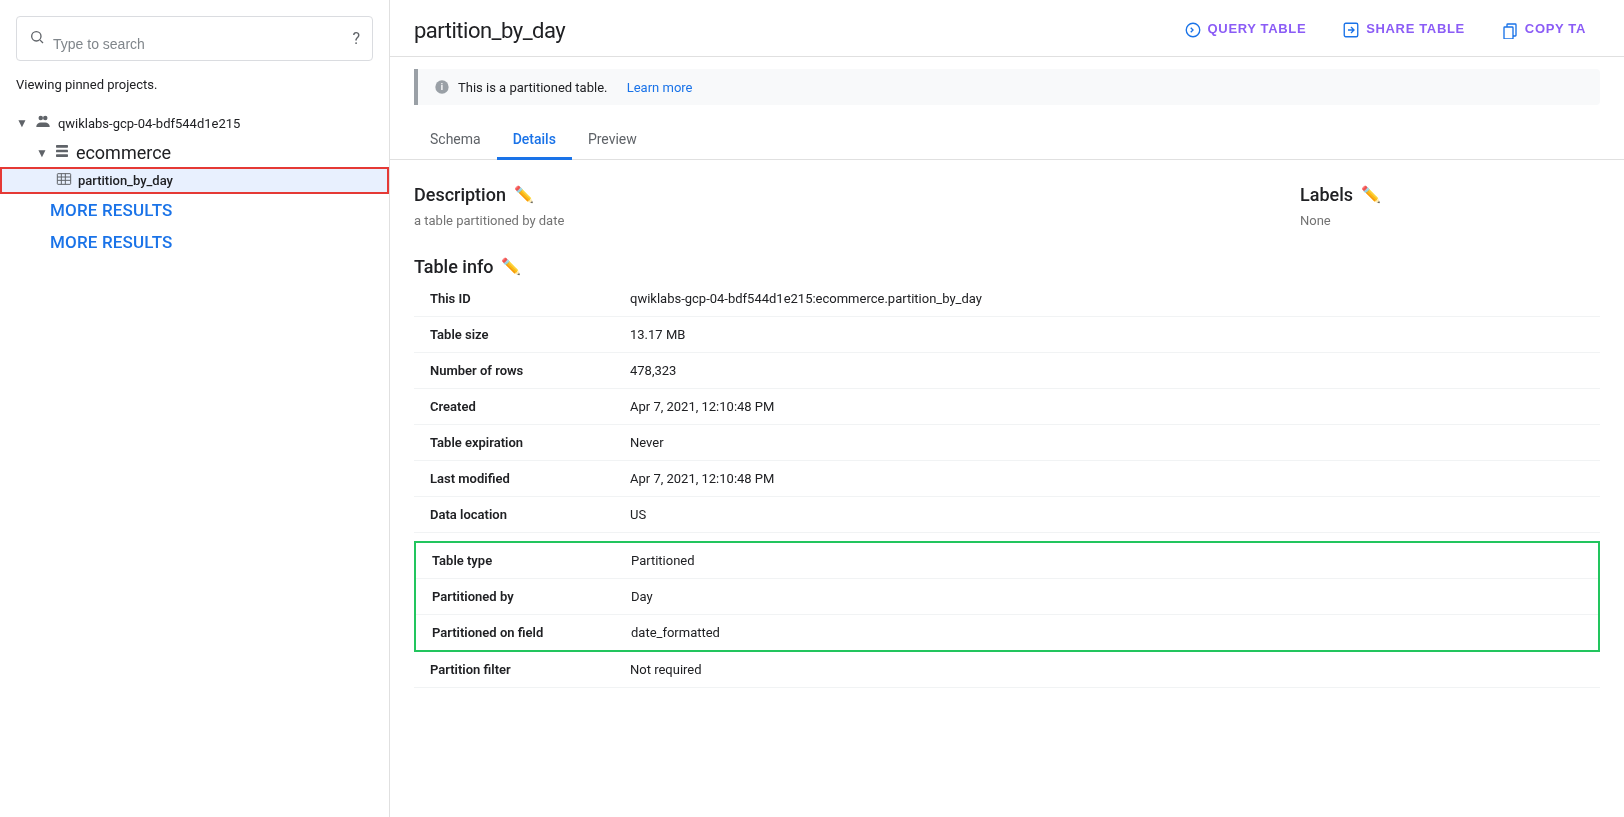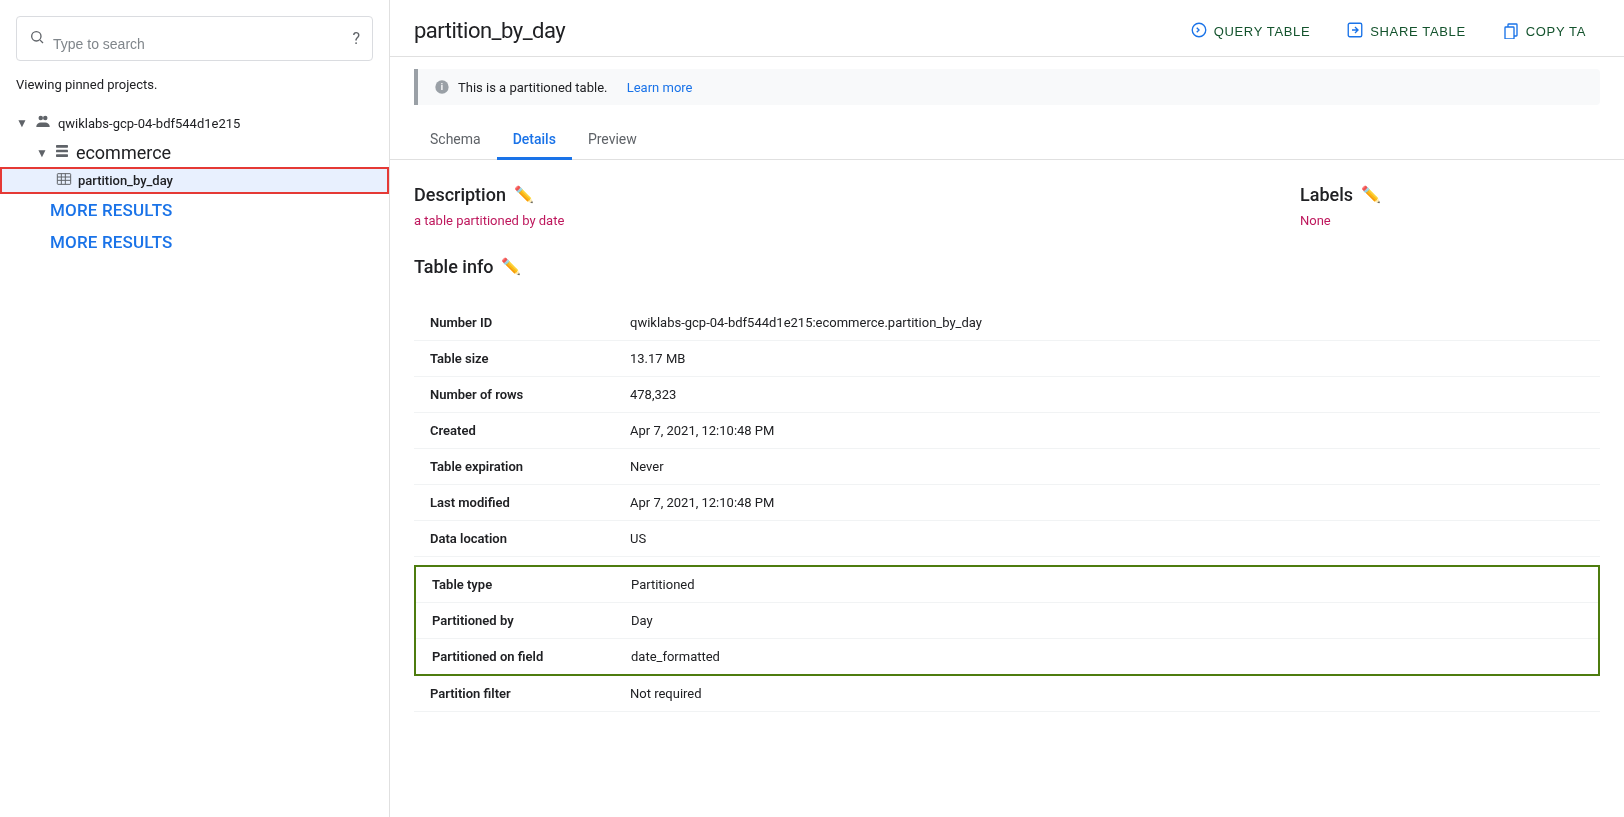--- a/index.html
+++ b/index.html
@@ -94,28 +94,28 @@
       color: #202124;
       letter-spacing: -0.5px;
     }
     .header-actions {
       display: flex;
       align-items: center;
       gap: 8px;
     }
     .action-btn {
       display: flex;
-      align-items: flex-end;
+      align-items: flex-start;
       gap: 6px;
       padding: 7px 14px;
       border: none;
       background: transparent;
-      color: #14532d;
-      font-size: 13px;
-      font-weight: 400;
+      color: #8b5cf6;
+      font-size: 13px;
+      font-weight: 700;
       letter-spacing: 0.05em;
       cursor: pointer;
       border-radius: 4px;
     }
     .action-btn svg { flex-shrink: 0; }
 
     .info-banner {
       background: #f8f9fa;
       border-left: 4px solid #9aa0a6;
       margin: 12px 24px;
@@ -170,32 +170,32 @@
       align-items: center;
       gap: 8px;
       font-size: 18px;
       font-weight: 500;
       color: #202124;
       margin-bottom: 8px;
     }
     .edit-icon { cursor: pointer; font-size: 16px; }
     .section-value {
       font-size: 13px;
-      color: #be185d;
+      color: #737373;
     }
 
     
     .table-info-heading {
       display: flex;
       align-items: center;
       gap: 8px;
       font-size: 18px;
       font-weight: 500;
       color: #202124;
-      margin-bottom: 28px;
+      margin-bottom: 4px;
     }
     .info-table {
       width: 100%;
       border-collapse: collapse;
     }
     .info-table td {
       padding: 10px 16px;
       font-size: 13px;
       vertical-align: top;
       border-bottom: 1px solid #f1f3f4;
@@ -203,21 +203,21 @@
     .info-table td:first-child {
       font-weight: 600;
       color: #202124;
       width: 200px;
       white-space: nowrap;
     }
     .info-table td:last-child { color: #202124; }
 
     
     .partition-section {
-      border: 2px solid #4d7c0f;
+      border: 2px solid #22c55e;
       border-radius: 6px;
     }
     .partition-section td {
       border-bottom: 1px solid #f1f3f4;
     }
     .partition-section tr:last-child td {
       border-bottom: none;
     }
 
     
@@ -353,21 +353,21 @@
 
     <div class="table-info-heading">
       <span>Table info</span>
       <span class="edit-icon">✏️</span>
     </div>
 
     <table class="info-table">
       <tbody>
 
         <tr>
-          <td>Number ID</td>
+          <td>This ID</td>
           <td>qwiklabs-gcp-04-bdf544d1e215:ecommerce.partition_by_day</td>
         </tr>
         <tr>
           <td>Table size</td>
           <td>13.17 MB</td>
         </tr>
         <tr>
           <td>Number of rows</td>
           <td>478,323</td>
         </tr>

